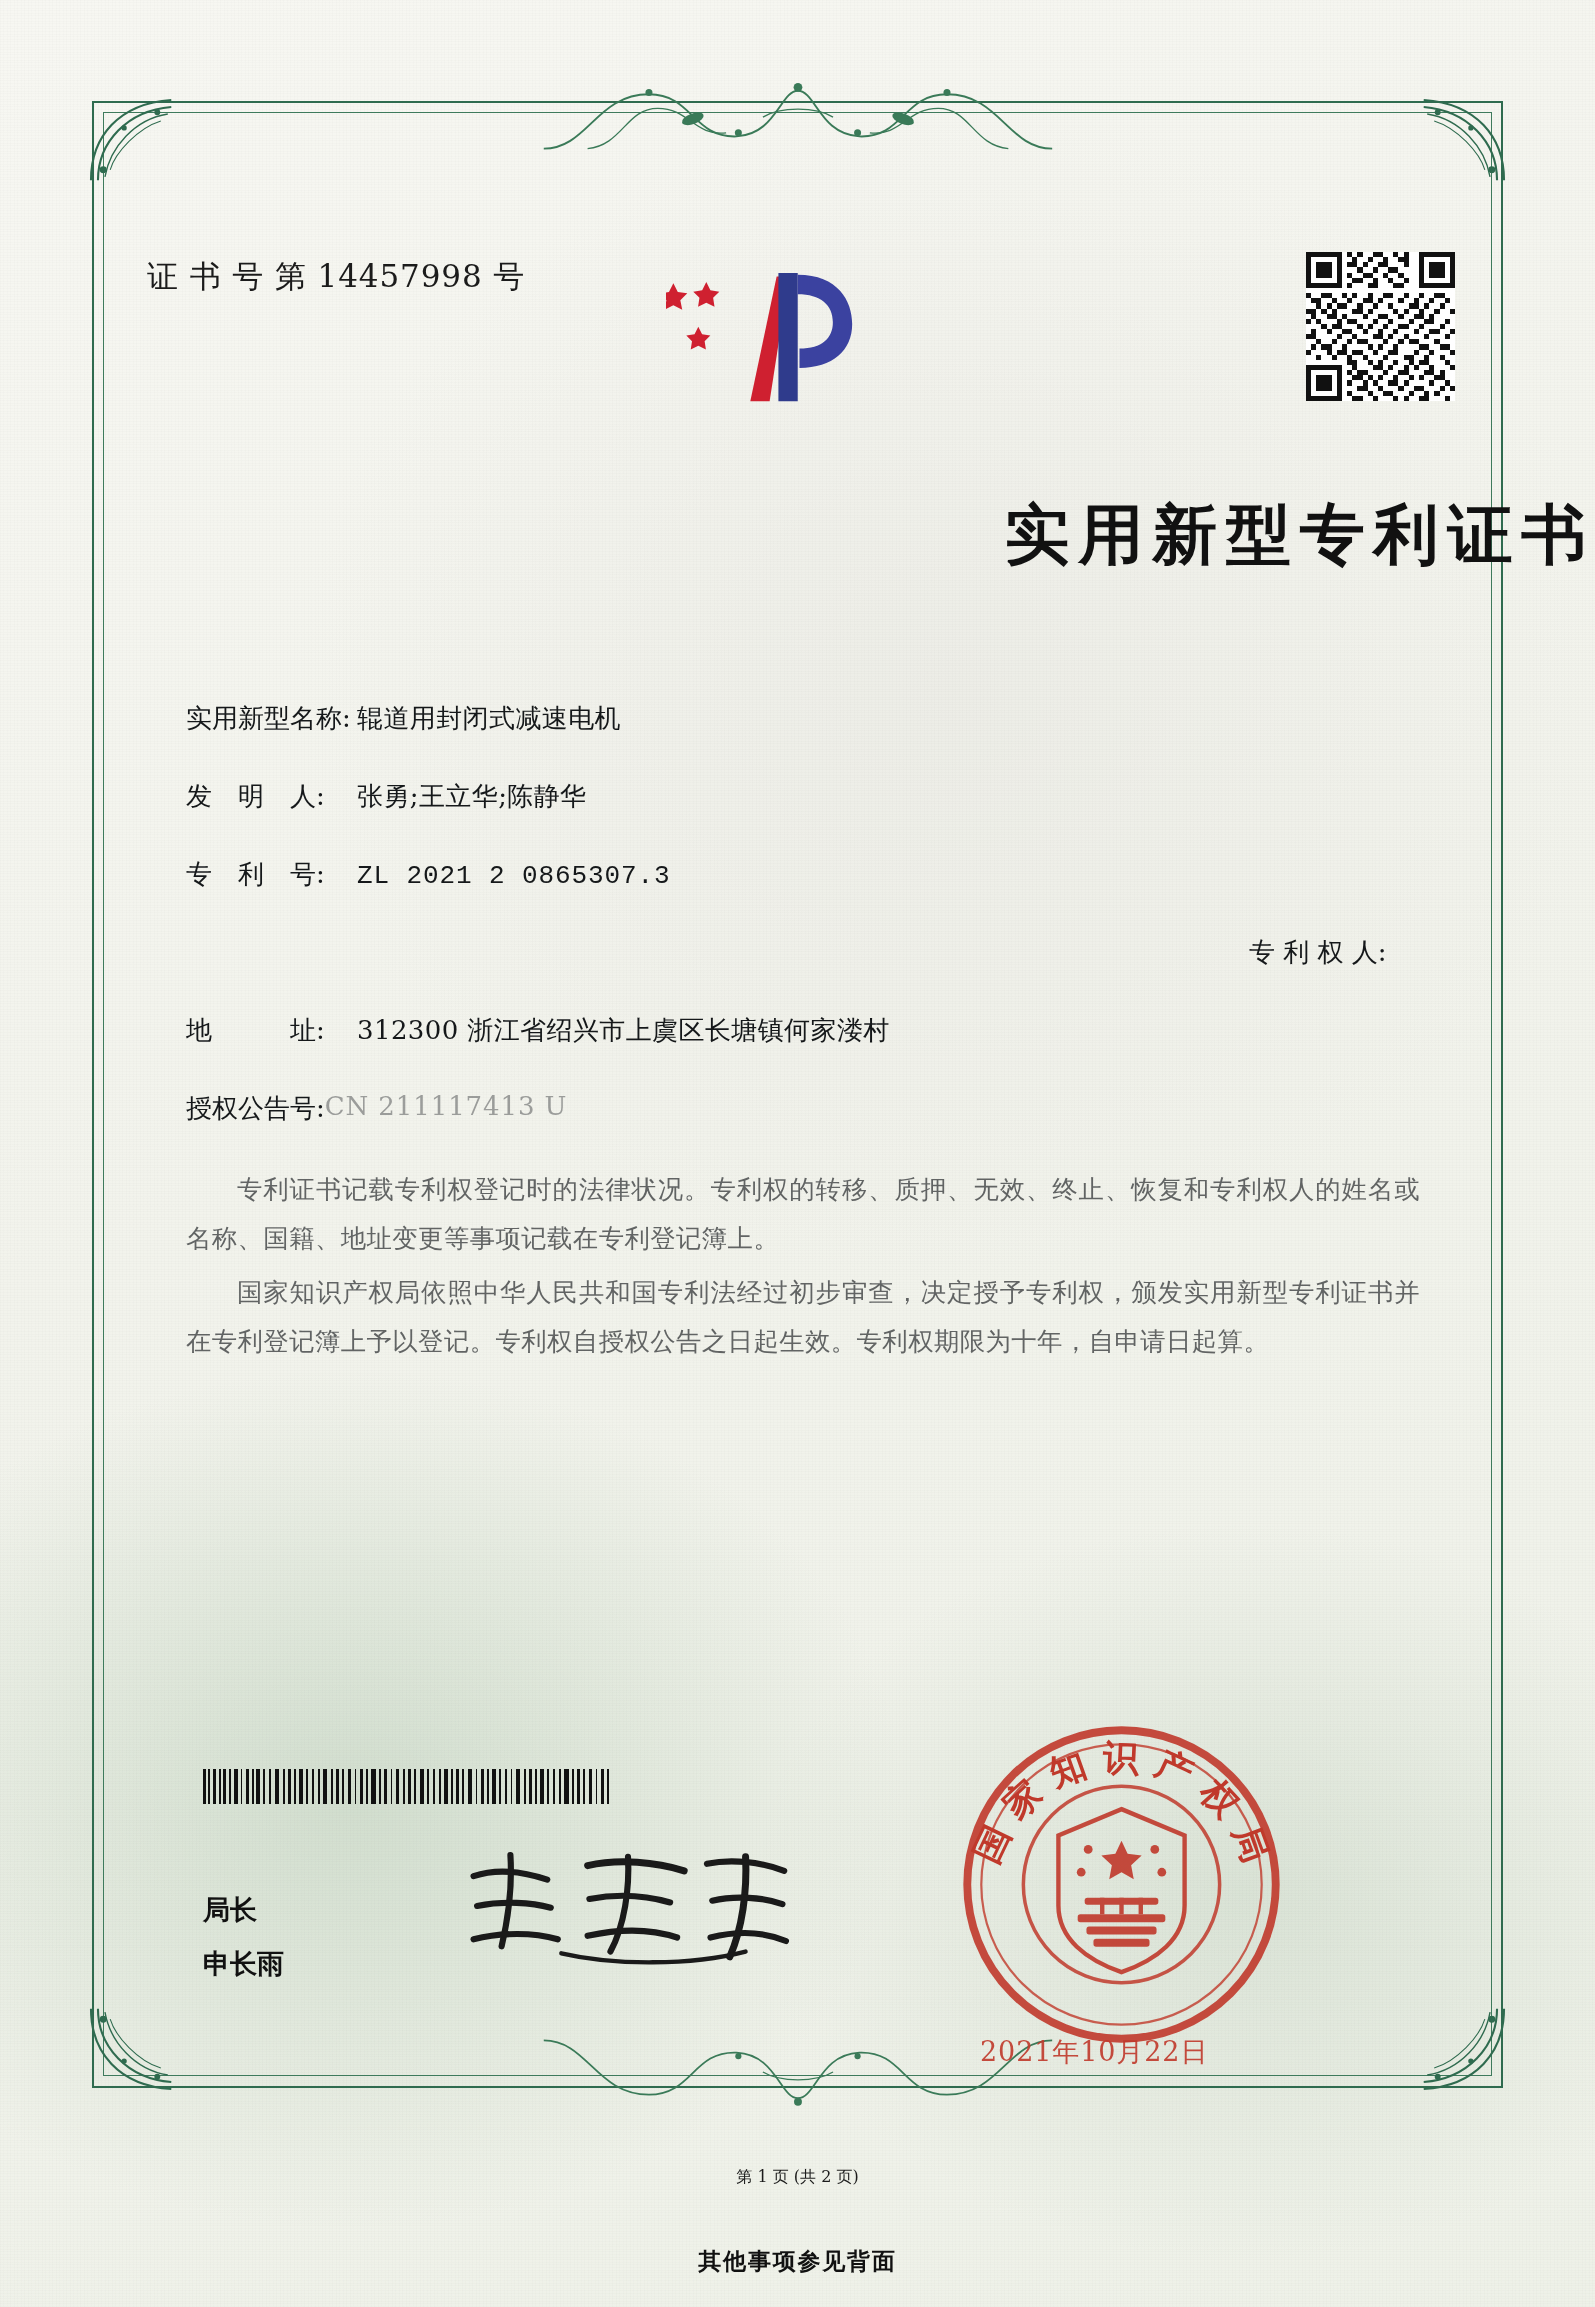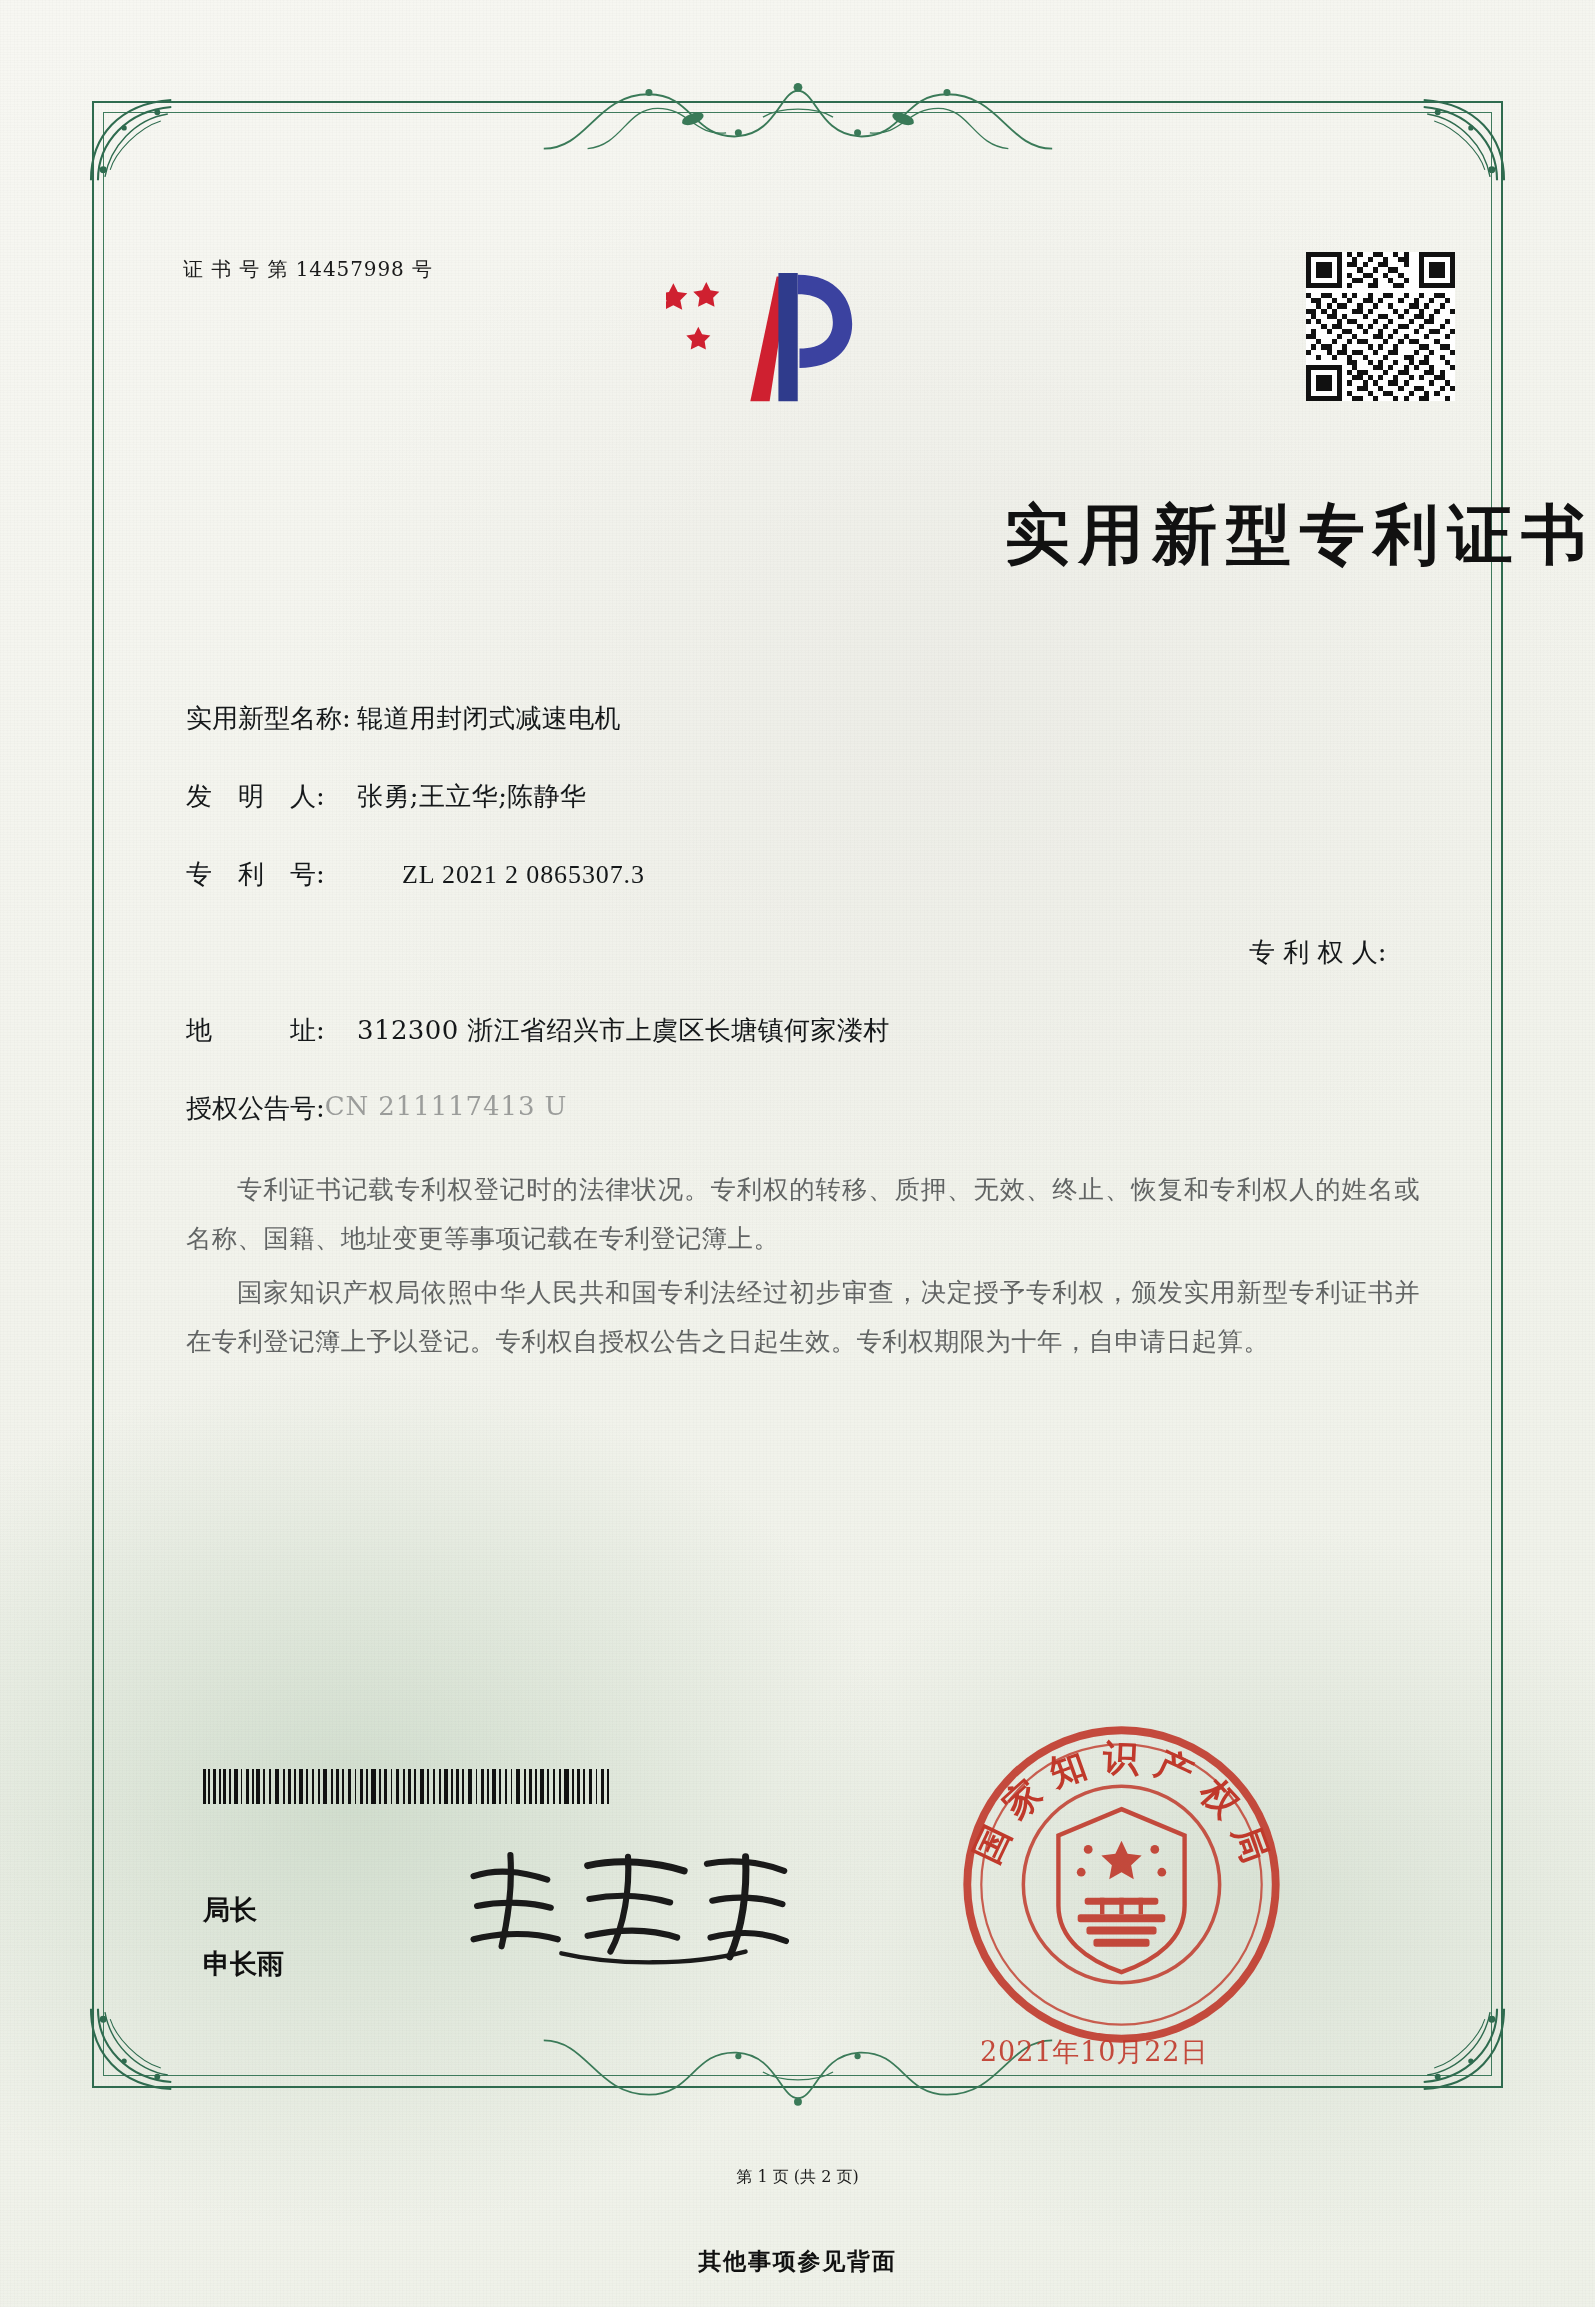--- a/index.html
+++ b/index.html
@@ -49,23 +49,22 @@
     width:526px;height:88px;
   }
   .bottom-flourish{
     position:absolute;left:50%;bottom:186px;transform:translateX(-50%) scaleY(-1);
     width:526px;height:79px;
   }
 
   
   .cert-no{
     position:absolute;left:147px;top:256px;
-    font-size:20px;letter-spacing:0.9px;color:#1b1b1b;
+    font-size:31px;letter-spacing:0.9px;color:#1b1b1b;
     font-family:"DejaVu Serif","Liberation Serif",serif;
-    margin-left:36px;
   }
 
   .logo{
     position:absolute;left:666px;top:252px;width:202px;height:158px;
   }
 
   .qr{
     position:absolute;right:140px;top:252px;width:149px;height:149px;
   }
 
@@ -78,21 +77,21 @@
   .fields{
     position:absolute;left:186px;top:701px;right:175px;
   }
   .field{
     display:flex;align-items:baseline;margin-bottom:43px;font-size:26px;color:#15181a;justify-content:flex-end;
   }
   .flabel{
     width:171px;flex:0 0 171px;letter-spacing:0px;white-space:nowrap;
   }
   .fvalue{flex:1;letter-spacing:0.4px;}
-  .fvalue.mono{font-family:Liberation Serif, serif;letter-spacing:0.9px;margin-left:45px;}
+  .fvalue.mono{font-family:Liberation Mono, monospace;letter-spacing:0.9px;}
 
   .pub-row{display:flex;align-items:baseline;margin-bottom:35px;font-size:26px;color:#15181a;}
   .pub-left{width:421px;flex:0 0 421px;display:flex;}
   .pub-right{display:flex;}
   .pub-right .pr-val{color:#56585a;opacity:.55;filter:blur(0.5px);letter-spacing:0.9px;}
 
   .para{
     margin-top:39px;font-size:25.4px;line-height:49px;color:#1c1f21;text-align:justify;
     letter-spacing:0.4px;
   }

